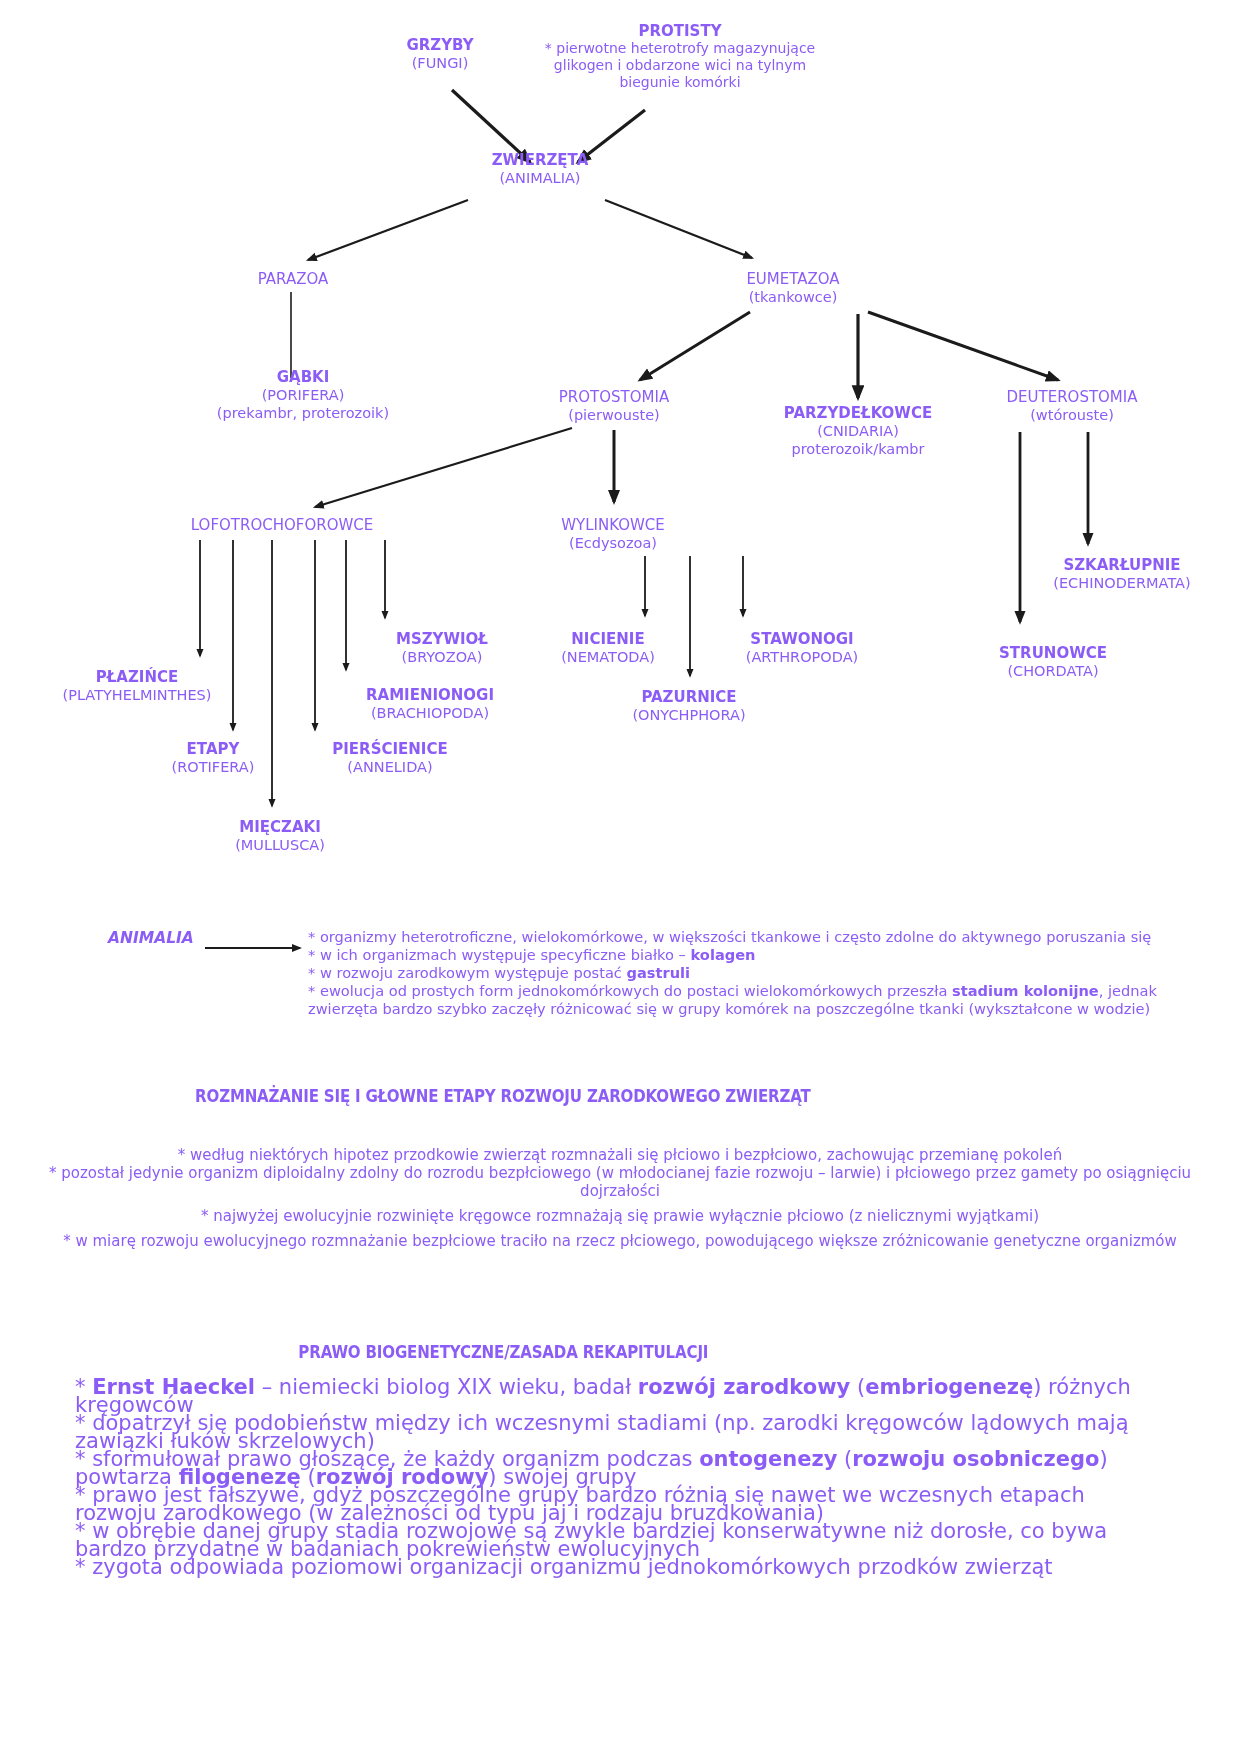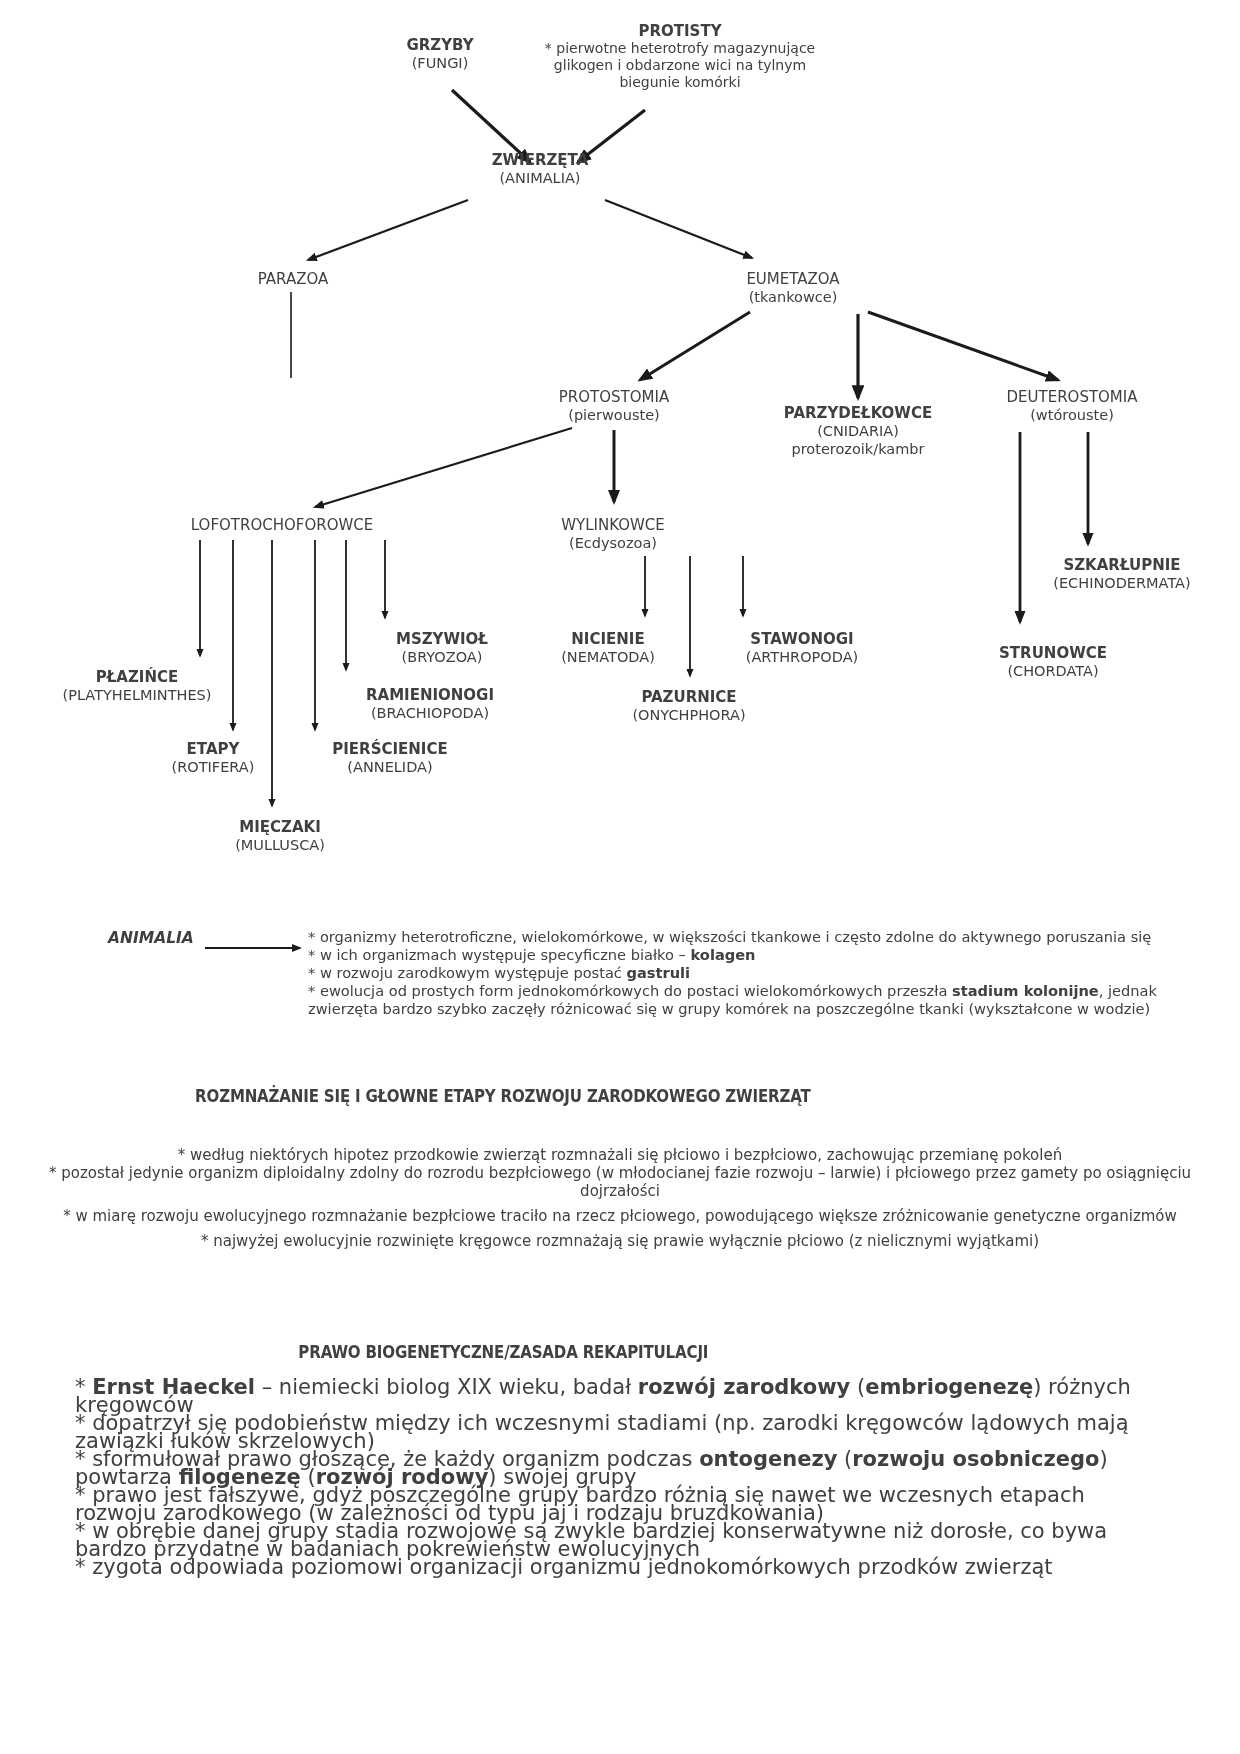--- a/index.html
+++ b/index.html
@@ -1,17 +1,17 @@
 <!DOCTYPE html>
 <html><head>
 <meta charset="utf-8">
 <style>
   html,body{margin:0;padding:0;background:#ffffff;}
   #page{position:relative;width:1240px;height:1754px;background:#ffffff;overflow:hidden;
-        font-family:"DejaVu Sans",sans-serif;color:#404040;}
+        font-family:"DejaVu Sans",sans-serif;color:#8b5cf6;}
   svg.connectors{position:absolute;left:0;top:0;z-index:0;pointer-events:none;}
   .node{position:absolute;transform:translateX(-50%);text-align:center;white-space:nowrap;z-index:1;line-height:18px;}
   .nm{font-weight:bold;font-size:15px;}
   .nm.reg{font-weight:normal;}
   .lt{font-size:14.5px;}
   .sub{font-size:14.5px;}
   .desc{font-size:14px;line-height:17px;}
   .txt{position:absolute;z-index:1;font-size:14.6px;line-height:18px;}
   .b{font-weight:bold;}
   .heading{position:absolute;left:0;width:1006px;text-align:center;z-index:1;}
@@ -78,20 +78,25 @@
 
   <div class="node" style="left:293px;top:270px">
     <div class="nm reg">PARAZOA</div>
   </div>
 
   <div class="node" style="left:793px;top:270px">
     <div class="nm reg">EUMETAZOA</div>
     <div class="sub">(tkankowce)</div>
   </div>
 
+  <div class="node" style="left:303px;top:368px">
+    <div class="nm">GĄBKI</div>
+    <div class="lt">(PORIFERA)</div>
+    <div class="sub">(prekambr, proterozoik)</div>
+  </div>
 
   <div class="node" style="left:614px;top:388px">
     <div class="nm reg">PROTOSTOMIA</div>
     <div class="sub">(pierwouste)</div>
   </div>
 
   <div class="node" style="left:858px;top:404px">
     <div class="nm">PARZYDEŁKOWCE</div>
     <div class="lt">(CNIDARIA)</div>
     <div class="sub">proterozoik/kambr</div>
@@ -175,22 +180,22 @@
     <div class="bullet"><span>* ewolucja od prostych form jednokomórkowych do postaci wielokomórkowych przeszła </span><span class="b">stadium kolonijne</span><span>, jednak zwierzęta bardzo szybko zaczęły różnicować się w grupy komórek na poszczególne tkanki (wykształcone w wodzie)</span></div>
   </div>
 
   <div class="heading" style="top:1086px">
     <span class="hd-inner">ROZMNAŻANIE SIĘ I GŁOWNE ETAPY ROZWOJU ZARODKOWEGO ZWIERZĄT</span>
   </div>
 
   <div class="txt center-block" style="left:12px;top:1146px;width:1216px;font-size:15px">
     <div class="bullet">* według niektórych hipotez przodkowie zwierząt rozmnażali się płciowo i bezpłciowo, zachowując przemianę pokoleń</div>
     <div class="bullet">* pozostał jedynie organizm diploidalny zdolny do rozrodu bezpłciowego (w młodocianej fazie rozwoju – larwie) i płciowego przez gamety po osiągnięciu dojrzałości</div>
+    <div class="bullet gap">* najwyżej ewolucyjnie rozwinięte kręgowce rozmnażają się prawie wyłącznie płciowo (z nielicznymi wyjątkami)</div>
     <div class="bullet gap">* w miarę rozwoju ewolucyjnego rozmnażanie bezpłciowe traciło na rzecz płciowego, powodującego większe zróżnicowanie genetyczne organizmów</div>
-    <div class="bullet gap">* najwyżej ewolucyjnie rozwinięte kręgowce rozmnażają się prawie wyłącznie płciowo (z nielicznymi wyjątkami)</div>
   </div>
 
   <div class="heading" style="top:1342px">
     <span class="hd-inner">PRAWO BIOGENETYCZNE/ZASADA REKAPITULACJI</span>
   </div>
 
   <div class="txt bullets" style="left:75px;top:1378px;width:1060px;font-size:21px">
     <div class="bullet"><span>* </span><span class="b">Ernst Haeckel</span><span> – niemiecki biolog XIX wieku, badał </span><span class="b">rozwój zarodkowy</span><span> (</span><span class="b">embriogenezę</span><span>) różnych kręgowców</span></div>
     <div class="bullet"><span>* dopatrzył się podobieństw między ich wczesnymi stadiami (np. zarodki kręgowców lądowych mają zawiązki łuków skrzelowych)</span></div>
     <div class="bullet"><span>* sformułował prawo głoszące, że każdy organizm podczas </span><span class="b">ontogenezy</span><span> (</span><span class="b">rozwoju osobniczego</span><span>) powtarza </span><span class="b">filogenezę</span><span> (</span><span class="b">rozwój rodowy</span><span>) swojej grupy</span></div>

